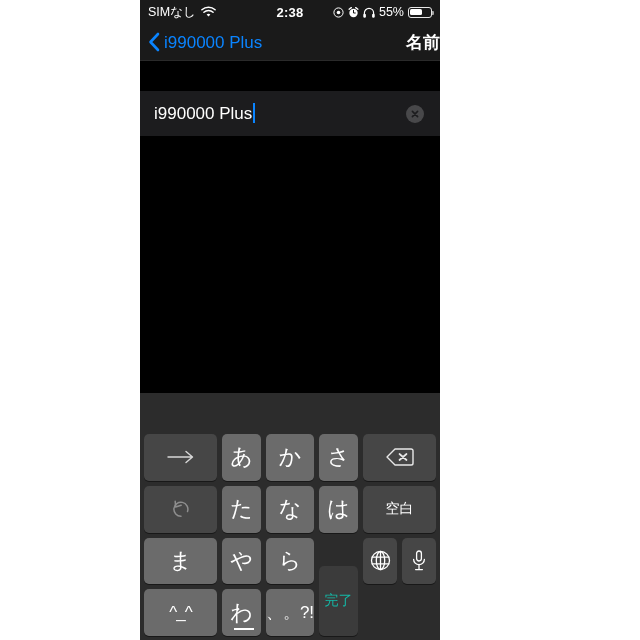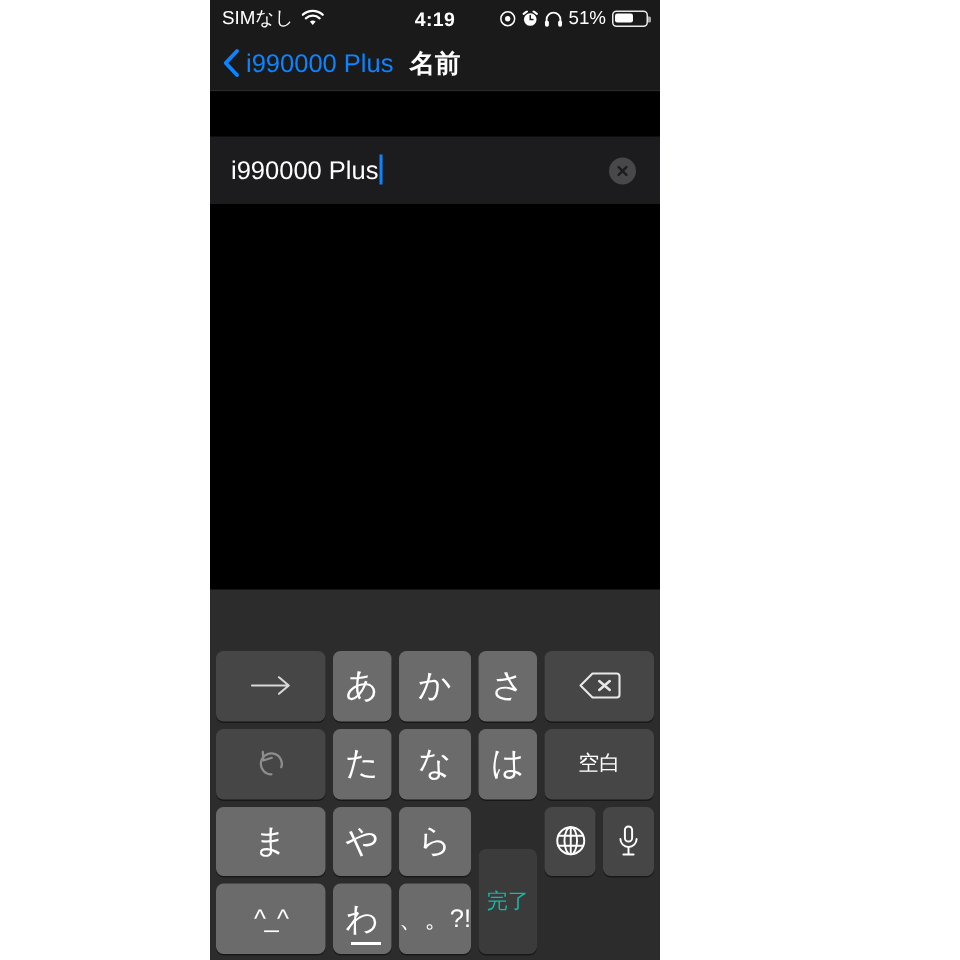--- a/index.html
+++ b/index.html
@@ -108,21 +108,21 @@
     gap: 4px;
     color: #0a84ff;
     font-size: 17px;
     cursor: pointer;
     z-index: 2;
   }
   .nav-back-label { line-height: 1; }
   .nav-title {
     position: absolute;
     left: 0; right: 0;
-    text-align: center;
+    text-align: right;
     color: #ffffff;
     font-size: 17px;
     font-weight: 600;
     pointer-events: none;
     font-family: Liberation Mono, monospace;
   }
 
   
   .content {
     background: #000000;
@@ -237,21 +237,21 @@
       <span class="sb-carrier">SIMなし</span>
       <span>
         <svg class="icon-svg" width="15" height="12" viewBox="0 0 15 12">
           <path d="M7.5 10.6 L5.6 8.4 A3.2 3.2 0 0 1 9.4 8.4 Z" fill="#fff"></path>
           <path d="M2.9 6.2 A6.8 6.8 0 0 1 12.1 6.2" stroke="#fff" stroke-width="1.5" fill="none" stroke-linecap="round"></path>
           <path d="M0.9 3.8 A9.8 9.8 0 0 1 14.1 3.8" stroke="#fff" stroke-width="1.5" fill="none" stroke-linecap="round"></path>
         </svg>
       </span>
     </div>
 
-    <div class="sb-center">4:19</div>
+    <div class="sb-center">2:38</div>
 
     <div class="sb-right">
       <span>
         <svg class="icon-svg" width="11" height="11" viewBox="0 0 11 11">
           <circle cx="5.5" cy="5.5" r="4.6" fill="none" stroke="#fff" stroke-width="1"></circle>
           <circle cx="5.5" cy="5.5" r="1.8" fill="#fff"></circle>
         </svg>
       </span>
       <span>
         <svg class="icon-svg" width="11" height="11" viewBox="0 0 11 11">
@@ -260,21 +260,21 @@
           <path d="M5.5 3.4 V6 H7.3" stroke="#1a1a1a" stroke-width="1" stroke-linecap="round" fill="none"></path>
         </svg>
       </span>
       <span>
         <svg class="icon-svg" width="12" height="11" viewBox="0 0 12 11">
           <path d="M1.4 8 V6 A4.6 4.6 0 0 1 10.6 6 V8" stroke="#fff" stroke-width="1.2" fill="none" stroke-linecap="round"></path>
           <rect x="0.3" y="6.7" width="2.6" height="4.1" rx="1.2" fill="#fff"></rect>
           <rect x="9.1" y="6.7" width="2.6" height="4.1" rx="1.2" fill="#fff"></rect>
         </svg>
       </span>
-      <span>51%</span>
+      <span>55%</span>
       <span class="battery">
         <span class="battery-fill" style="width: 55%;"></span>
       </span>
     </div>
   </div>
 
   <div class="nav-bar">
     <div class="nav-back">
       <span>
         <svg class="icon-svg" width="12" height="20" viewBox="0 0 12 20">

